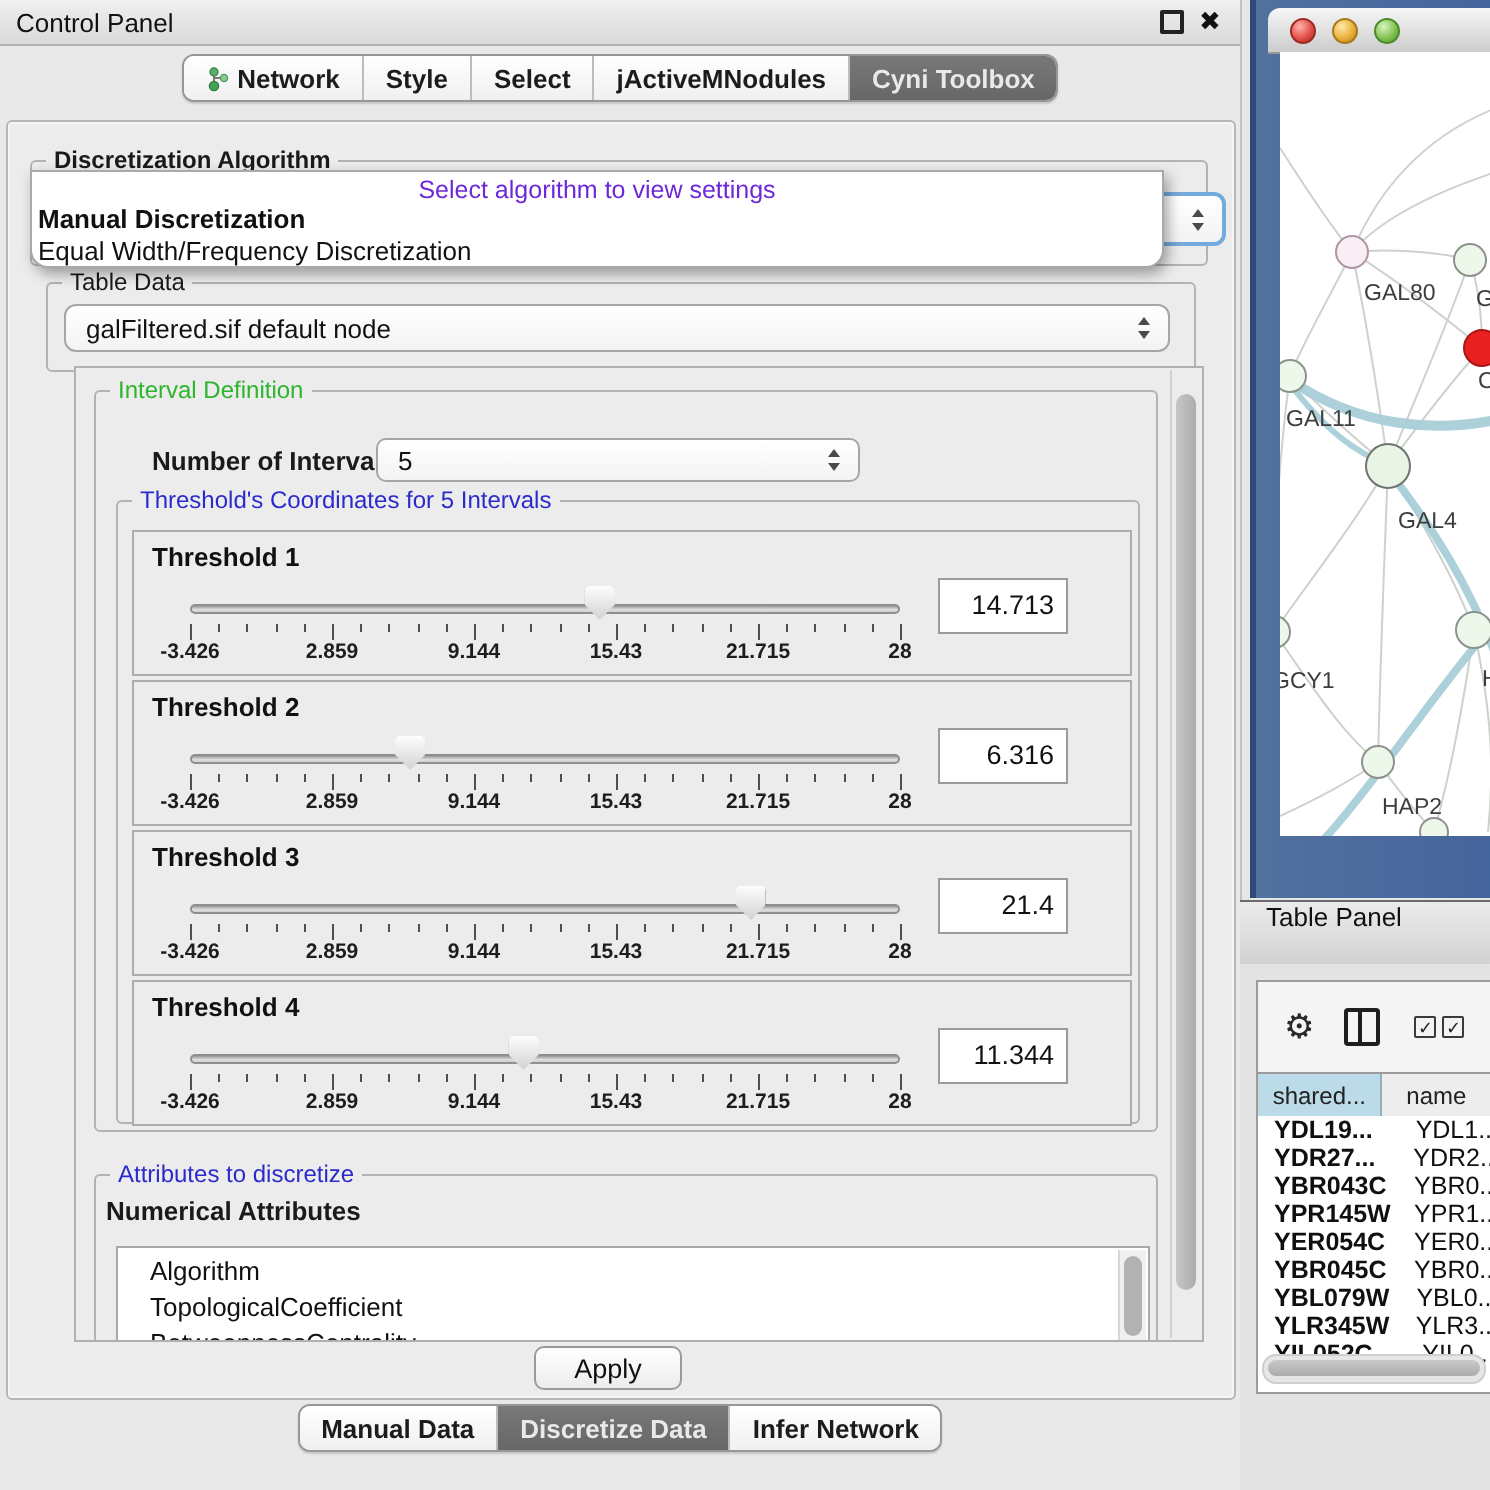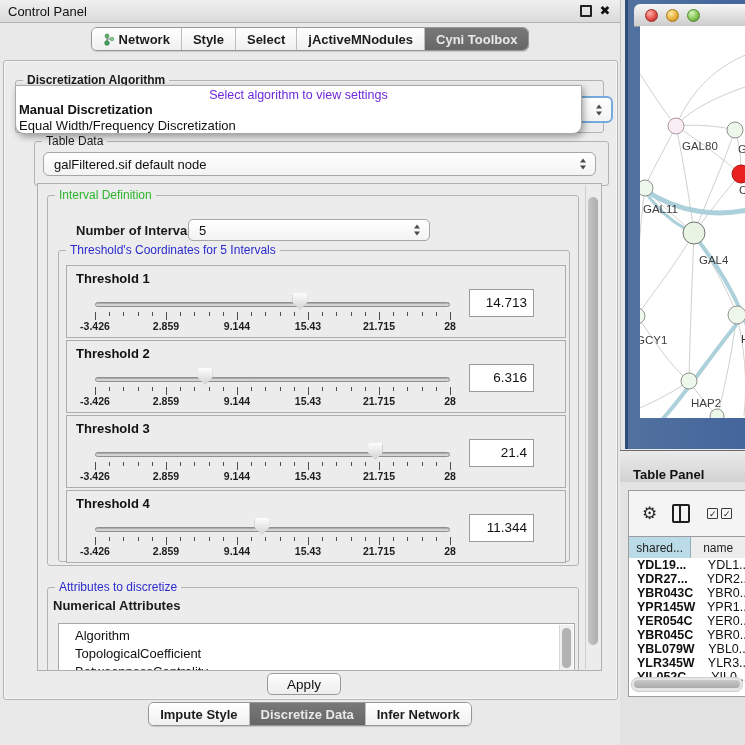--- a/index.html
+++ b/index.html
@@ -89,21 +89,21 @@
                 border-radius:6px 0 0 0;border-bottom:1px solid #999;display:flex;align-items:center;gap:8px;padding-left:11px;}
   .light{width:13px;height:13px;border-radius:50%;}
   .light.red{background:radial-gradient(circle at 35% 30%,#ffb3ad,#e4504a 55%,#a92a24);border:1px solid #9c2a24;box-sizing:border-box;}
   .light.yellow{background:radial-gradient(circle at 35% 30%,#ffe9a8,#e8b13c 55%,#b97f14);border:1px solid #a57a1b;box-sizing:border-box;}
   .light.green{background:radial-gradient(circle at 35% 30%,#d6f4c0,#84c453 55%,#4f8f2a);border:1px solid #4e8a2d;box-sizing:border-box;}
   .net-canvas{position:absolute;left:12px;top:26px;width:108px;height:392px;background:#fff;overflow:hidden;}
   .net-canvas svg text{font-size:11.5px;fill:#3d3d3d;}
 
   
   .table-bar{position:absolute;left:620px;top:450px;width:125px;height:31px;background:linear-gradient(#ebebeb,#d2d2d2);
-             border-top:1px solid #6b6b6b;border-bottom:1px solid #ababab;display:flex;align-items:flex-end;font-weight:bold;}
+             border-top:1px solid #6b6b6b;border-bottom:1px solid #ababab;display:flex;align-items:flex-start;}
   .table-bar .t{font-size:13px;margin-left:13px;color:#111;}
   .table-area{position:absolute;left:620px;top:482px;width:125px;height:263px;background:#e3e3e3;}
   .table-box{position:absolute;left:8px;top:8px;width:116px;height:205px;background:#fbfbfb;border:1px solid #9c9c9c;overflow:hidden;}
   .tb-toolbar{position:absolute;left:0;top:0;right:0;height:45px;background:#f4f4f4;display:flex;align-items:center;}
   .gear{font-size:17px;color:#2a2a2a;margin-left:13px;line-height:1;}
   .split-icon{width:14px;height:15px;border:2px solid #1e1e1e;border-radius:2px;margin-left:15px;position:relative;}
   .split-icon::after{content:"";position:absolute;left:5px;top:0;bottom:0;width:2px;background:#1e1e1e;}
   .cb{width:9px;height:9px;border:1.5px solid #3a3a3a;border-radius:1px;font-size:9px;line-height:8px;color:#222;
       display:flex;align-items:center;justify-content:center;font-weight:bold;}
   .cb.first{margin-left:17px;} .cb + .cb{margin-left:3px;}
@@ -172,21 +172,21 @@
           </span>
       </div>
     </div>
 
     <div class="popup">
       <div class="hint">Select algorithm to view settings</div>
       <div class="opt bold">Manual Discretization</div>
       <div class="opt">Equal Width/Frequency Discretization</div>
     </div>
 
-    <div class="group" style="left:30px;top:80px;width:573px;height:43px;text-decoration:underline;">
+    <div class="group" style="left:19px;top:80px;width:573px;height:43px;text-decoration:underline;">
       <span class="group-title gt-dark" style="font-weight:normal;">Table Data</span>
       <div class="combo" style="left:8px;top:10px;width:541px;height:22px;">
         <span>galFiltered.sif default node</span>
         <span class="spin-arrows">
             <span class="arr-up"></span>
             <span class="arr-dn"></span>
           </span>
       </div>
     </div>
 
@@ -408,21 +408,21 @@
     </div>
 
     <div class="btn" style="left:263px;top:612px;width:72px;height:20px;">
       <span>Apply</span>
     </div>
   </div>
 
   <div class="bottabs">
     <div class="seg-tabs">
       <div class="seg">
-          <span>Impute Style</span>
+          <span>Manual Data</span>
         </div>
       <div class="seg selected">
           <span>Discretize Data</span>
         </div>
       <div class="seg">
           <span>Infer Network</span>
         </div>
     </div>
   </div>
 </div>

